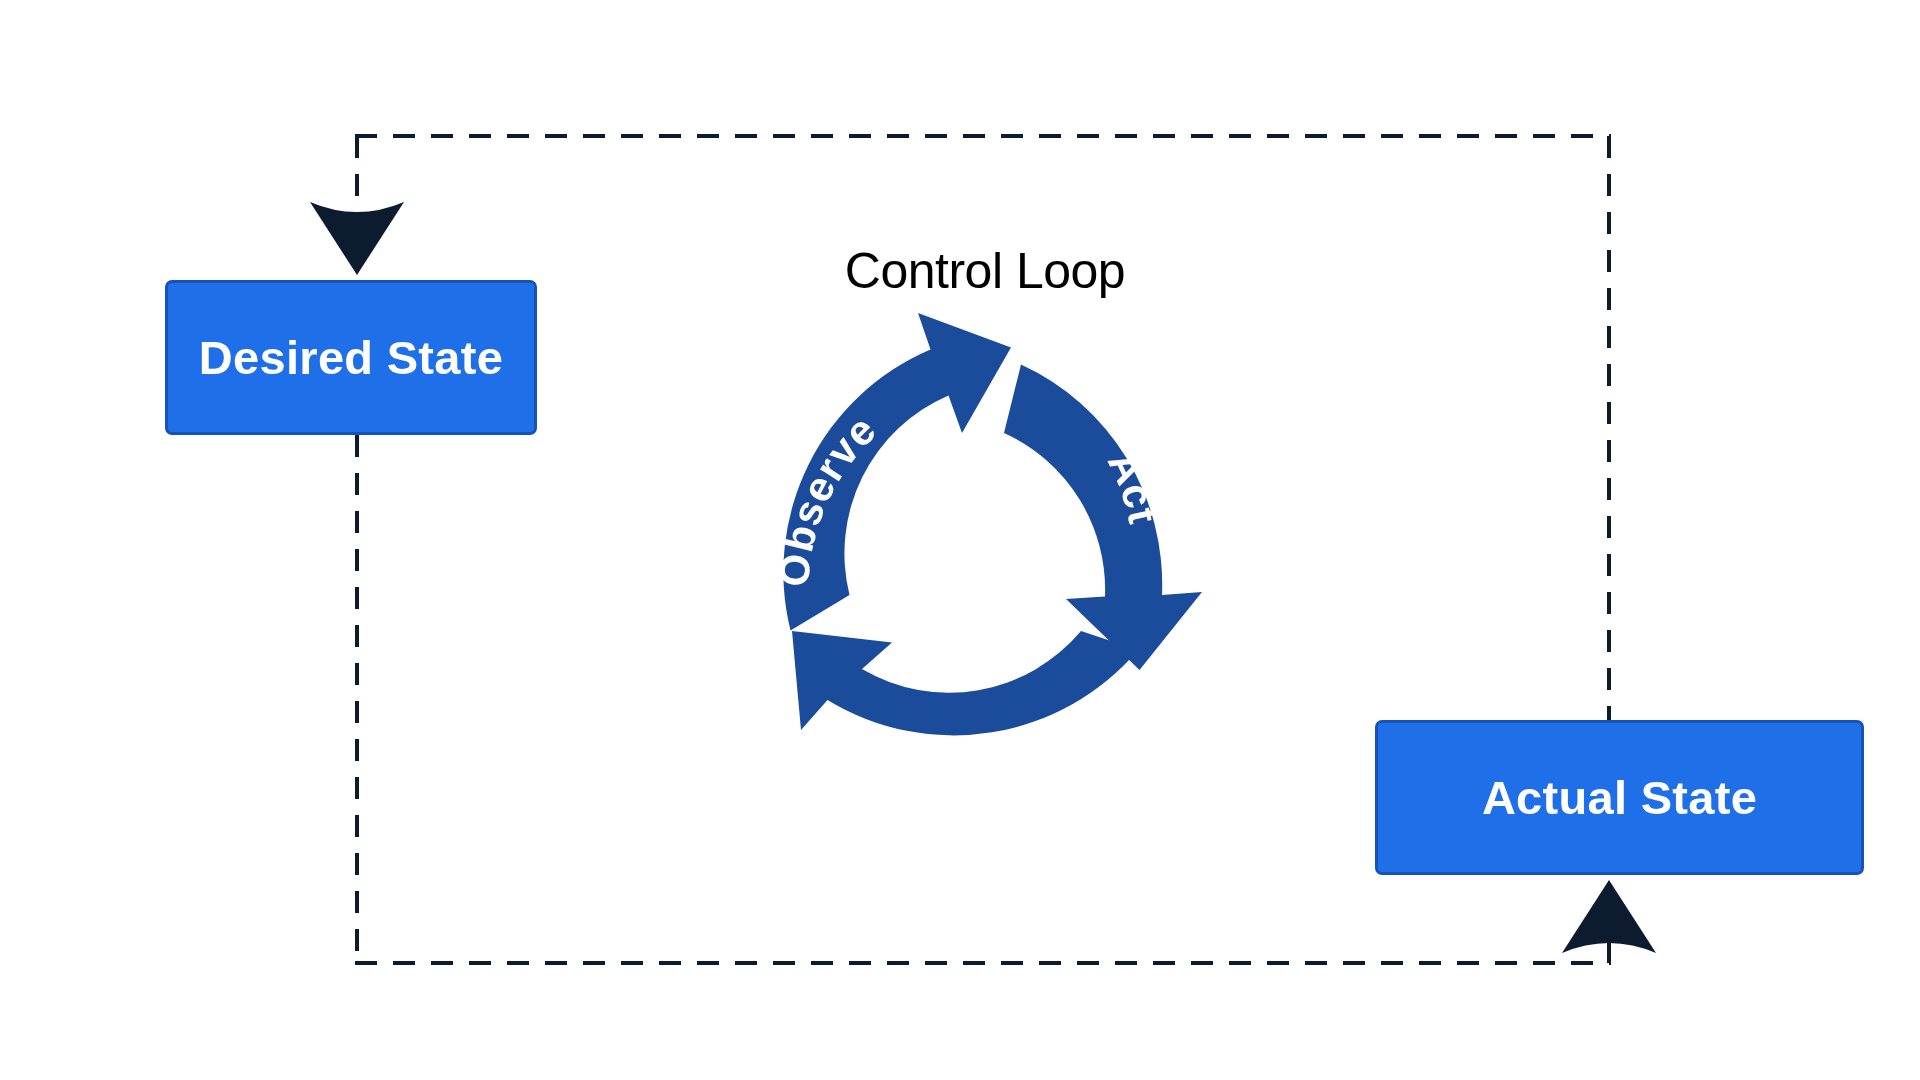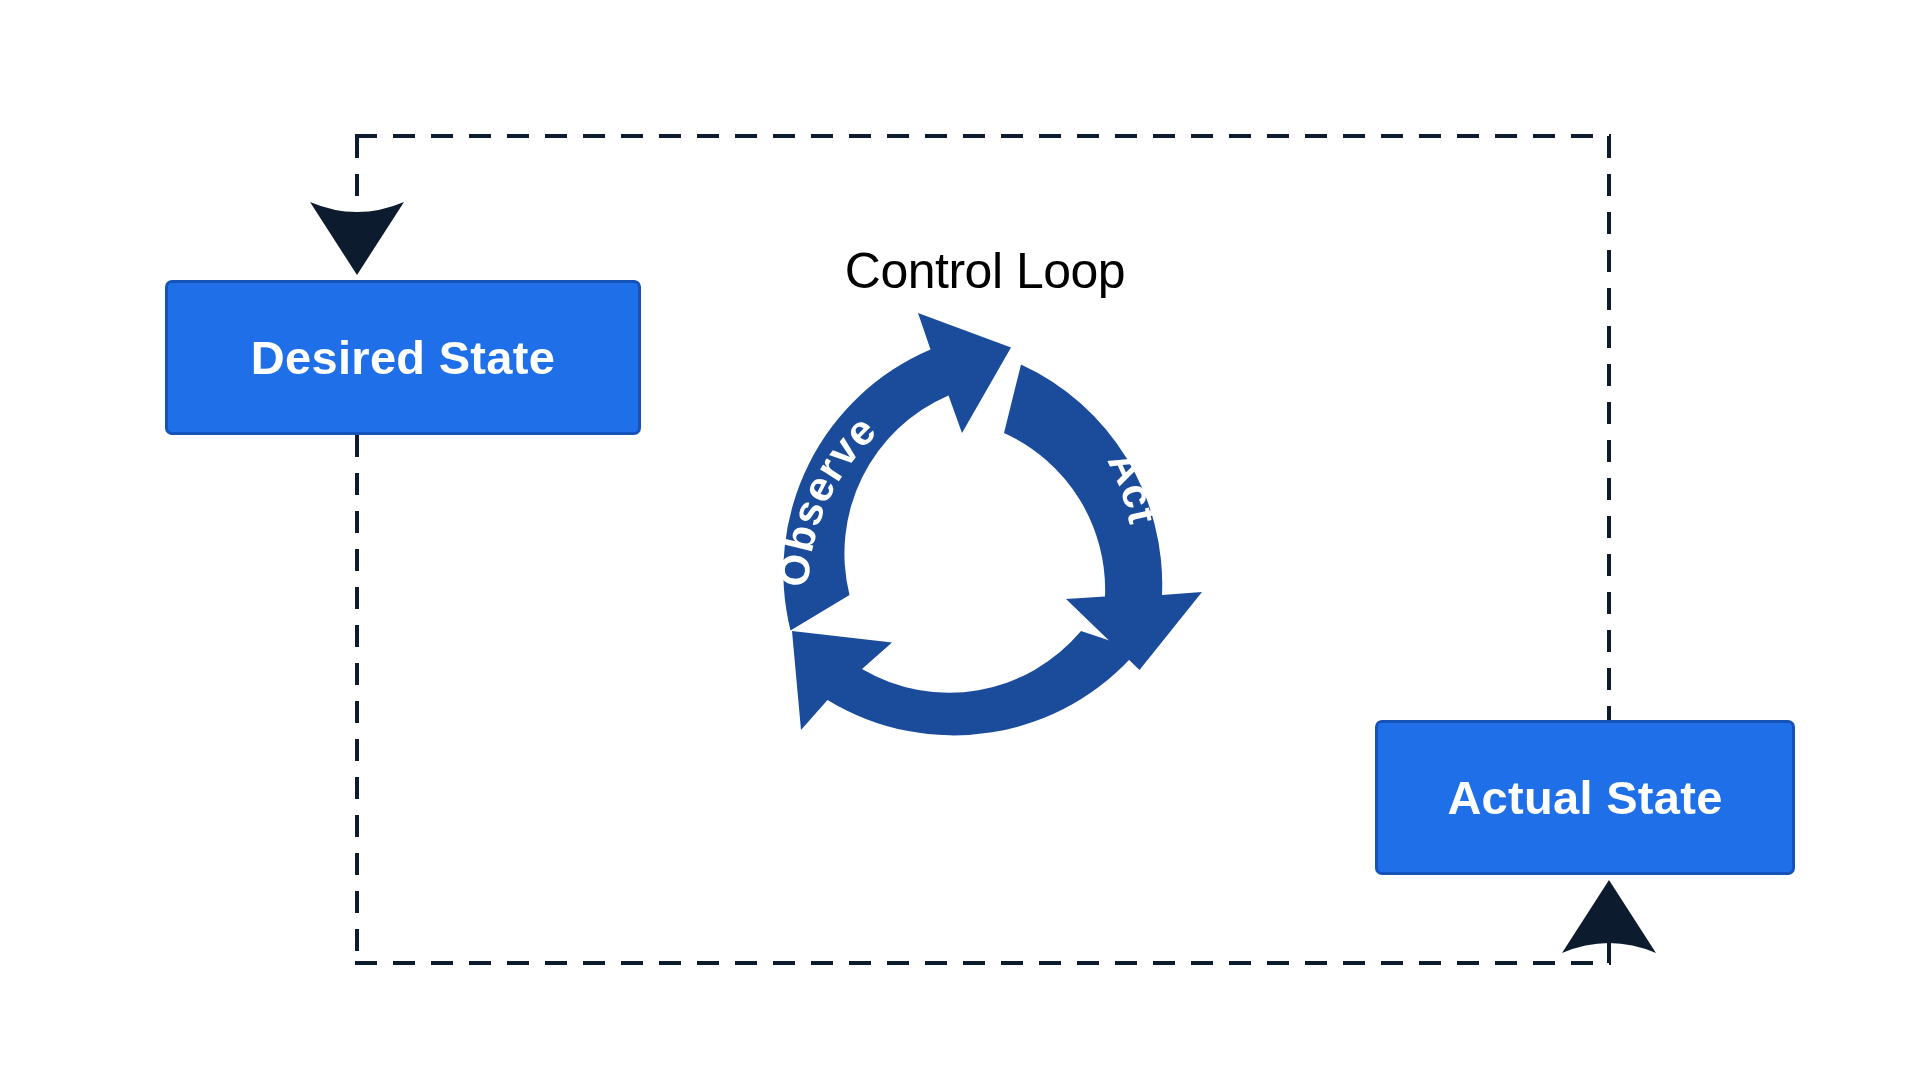--- a/index.html
+++ b/index.html
@@ -36,28 +36,28 @@
     align-items: center;
     justify-content: center;
     color: #ffffff;
     font-weight: bold;
     letter-spacing: 0.3px;
     white-space: nowrap;
   }
   #desired-state-box {
     left: 165px;
     top: 280px;
-    width: 476px;
+    width: 372px;
     height: 155px;
     font-size: 47px;
   }
   #actual-state-box {
     left: 1375px;
     top: 720px;
-    width: 420px;
+    width: 489px;
     height: 155px;
     font-size: 47px;
   }
 
   
   #control-loop-title {
     position: absolute;
     left: 735px;
     top: 242px;
     width: 500px;

